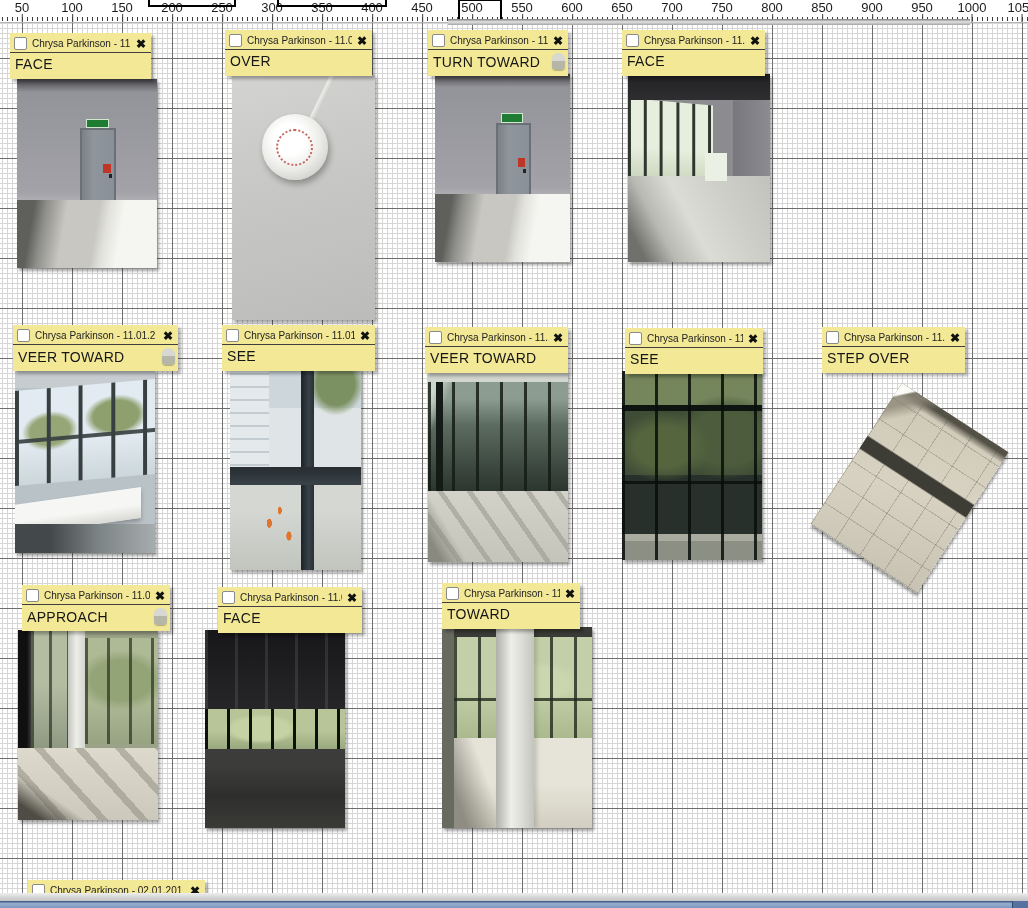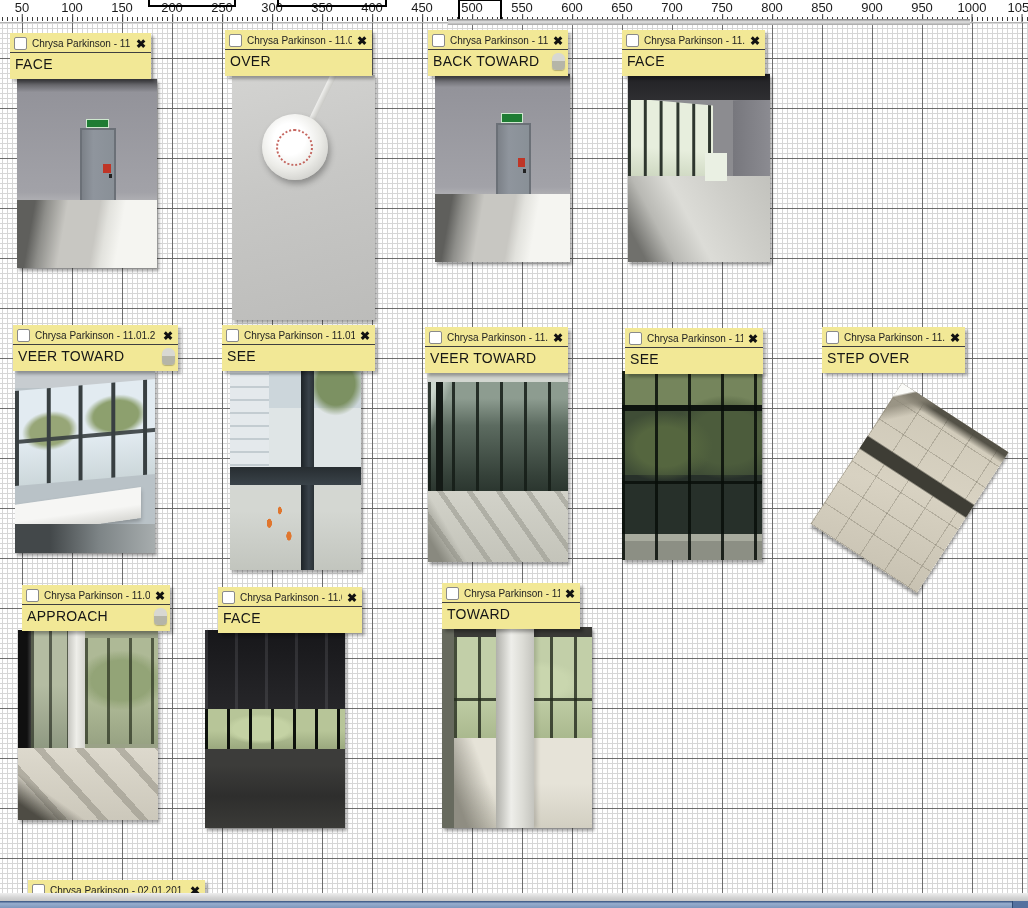--- a/index.html
+++ b/index.html
@@ -27,21 +27,21 @@
   .topbox{position:absolute;border:2px solid #000;background:transparent;z-index:45;}
   #graybar{position:absolute;left:448px;top:19px;width:522px;height:6px;z-index:45;
     background:linear-gradient(180deg,#8f8f8f 0 1px,#d6d6d6 2px 4px,#aeaeae 5px);}
 
   
   .card{position:absolute;height:46px;background:#F2E896;box-shadow:3px 3px 3px rgba(0,0,0,.3);z-index:20;}
   .hrow1{display:flex;align-items:center;gap:5px;padding:3px 5px 1px 4px;border-bottom:1px solid #3f3f3f;height:15px;}
   .cb{width:11px;height:11px;background:#fff;border:1px solid #8a8a8a;border-radius:2px;flex:none;}
   .ttl{flex:1;font-size:10px;color:#222;white-space:nowrap;overflow:hidden;}
   .x{font-size:12px;font-weight:bold;color:#111;flex:none;line-height:1;cursor:pointer;}
-  .hrow2{display:flex;justify-content:space-between;align-items:flex-start;padding:3px 3px 0 5px;}
+  .hrow2{display:flex;justify-content:space-between;align-items:flex-end;padding:3px 3px 0 5px;}
   .lbl{font-size:14px;color:#161616;letter-spacing:.3px;white-space:nowrap;}
   .mic{width:13px;height:17px;border-radius:6px 6px 4px 4px;flex:none;
     background:linear-gradient(180deg,#d8d8d2 0 45%,#b5b5a8 45%);box-shadow:0 1px 1px rgba(0,0,0,.25);}
 
   
   .photo{position:absolute;z-index:10;box-shadow:2px 3px 3px rgba(0,0,0,.35);overflow:hidden;}
   .photo i{position:absolute;display:block;}
 
   .ph-door{background:linear-gradient(180deg,#4a4a4e 0,#5a5a5e 2%,#93939a 7%,#a2a2a8 60%,#aeaeb2 64%);}
   .ph-door .dr{left:45%;top:26%;width:26%;height:39%;box-sizing:border-box;border:2px solid #6b7077;
@@ -269,21 +269,21 @@
         <span class="lbl">OVER</span>
       </div>
   </div>
   <div class="card" style="left:428px;top:30px;width:140px">
     <div class="hrow1">
         <span class="cb"></span>
         <span class="ttl">Chrysa Parkinson - 11.</span>
         <span class="x">✖</span>
       </div>
     <div class="hrow2">
-        <span class="lbl">BACK TOWARD</span>
+        <span class="lbl">TURN TOWARD</span>
         <span class="mic"></span>
       </div>
   </div>
   <div class="card" style="left:622px;top:30px;width:143px">
     <div class="hrow1">
         <span class="cb"></span>
         <span class="ttl">Chrysa Parkinson - 11.</span>
         <span class="x">✖</span>
       </div>
     <div class="hrow2">

